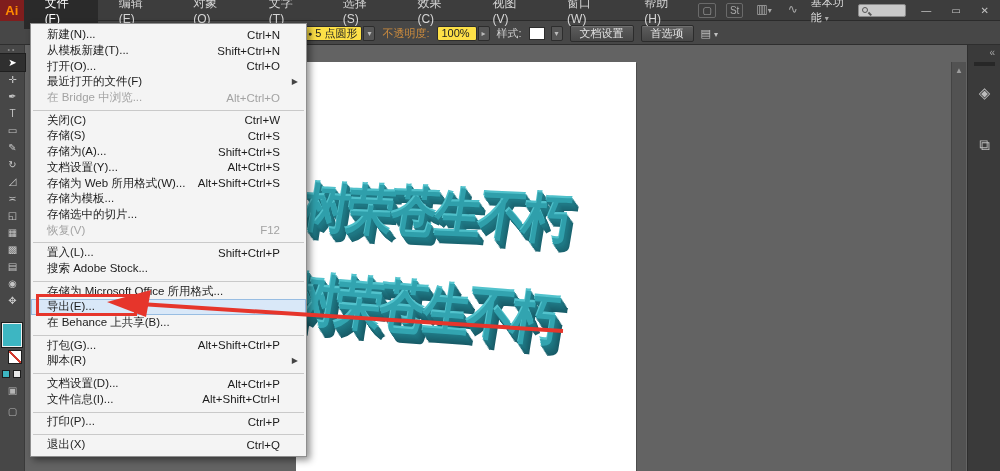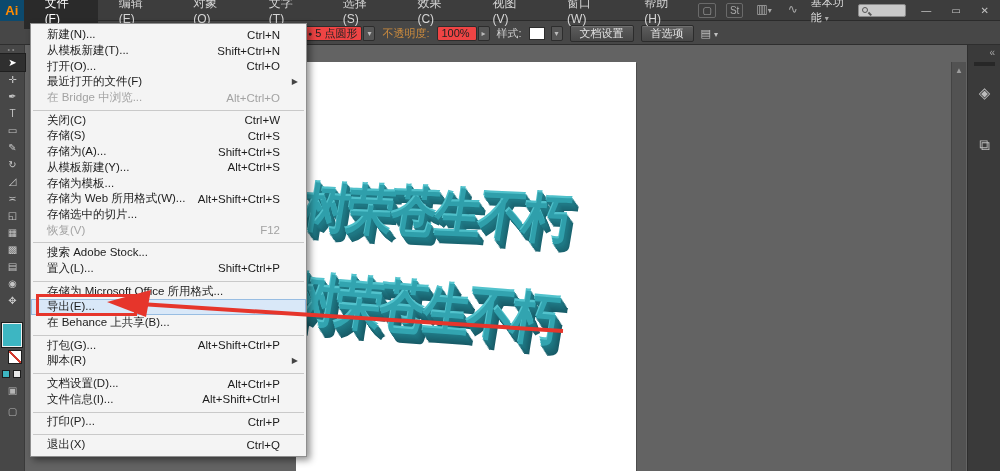--- a/index.html
+++ b/index.html
@@ -4,39 +4,39 @@
 <style>
   html,body{margin:0;padding:0;background:#222;}
   *{box-sizing:border-box;}
   #stage{position:relative;width:1000px;height:471px;overflow:hidden;
          font-family:"Liberation Sans","DejaVu Sans",sans-serif;
          background:#636363;}
   
   #titlebar{position:absolute;left:0;top:0;width:1000px;height:21px;background:#3d3d3d;
             border-bottom:1px solid #2b2b2b;display:flex;align-items:center;z-index:20;}
   #ai-logo{width:26px;height:21px;display:flex;align-items:center;justify-content:center;
-           color:#ff8a00;font-weight:bold;font-size:13px;background:#0c4a6e;}
+           color:#ff8a00;font-weight:bold;font-size:13px;background:#7f1d1d;}
   .tb-menu{color:#d6d6d6;font-size:12px;padding:3px 21px;cursor:default;}
   .tb-menu.active{background:#2a2a2a;color:#fff;}
   #tb-right{margin-left:auto;display:flex;align-items:center;gap:10px;padding-right:6px;color:#b9b9b9;}
   .tb-icon{font-size:10px;color:#a9a9a9;border:1px solid #6a6a6a;border-radius:2px;
            padding:0 3px;line-height:13px;height:15px;display:inline-block;}
   .tb-icon.plain{border:none;font-size:12px;}
   #workspace{font-size:11px;color:#dcdcdc;}
   #searchbox{width:64px;height:13px;background:#c9c9c9;border-radius:2px;border:1px solid #8b8b8b;
              display:flex;align-items:center;padding-left:3px;}
   #search-glass{width:6px;height:6px;border:1.5px solid #555;border-radius:50%;position:relative;}
   #search-glass::after{content:"";position:absolute;left:5px;top:5px;width:4px;height:1.5px;background:#555;transform:rotate(45deg);}
   .winbtn{font-size:10px;color:#c2c2c2;padding:0 5px;}
   
   #controlbar{position:absolute;left:0;top:21px;width:1000px;height:24px;background:#474747;
               border-bottom:1px solid #2e2e2e;display:flex;align-items:center;z-index:10;
               font-size:11px;color:#cfcfcf;}
   #cb-inner{position:absolute;left:303px;top:0;height:24px;display:flex;align-items:center;gap:7px;}
-  .field{background:#ef4444;color:#222;border:1px solid #2d2d2d;border-radius:2px;
+  .field{background:#fde047;color:#222;border:1px solid #2d2d2d;border-radius:2px;
          height:15px;display:inline-flex;align-items:center;padding:0 4px;font-size:11px;}
   .mini-caret{color:#bbb;font-size:8px;background:#565656;border:1px solid #2d2d2d;height:15px;
               display:inline-flex;align-items:center;padding:0 3px;margin-left:-6px;border-radius:0 2px 2px 0;}
   .cb-label{color:#c98a3e;}
   .cb-label2{color:#cfcfcf;}
   .cb-btn{background:linear-gradient(#5d5d5d,#474747);border:1px solid #2c2c2c;border-radius:2px;
           color:#e2e2e2;height:17px;display:inline-flex;align-items:center;padding:0 9px;
           box-shadow:inset 0 1px 0 #6f6f6f;}
   .style-swatch{width:16px;height:13px;background:#fff;border:1px solid #2d2d2d;}
   
@@ -238,34 +238,34 @@
 
       </div>
 
       <div class="menu-row">
         <span class="mi-label">存储为(A)...</span>
         <span class="mi-shortcut">Shift+Ctrl+S</span>
 
       </div>
 
       <div class="menu-row">
-        <span class="mi-label">从模板新建(Y)...</span>
+        <span class="mi-label">文档设置(Y)...</span>
         <span class="mi-shortcut">Alt+Ctrl+S</span>
-
-      </div>
-
-      <div class="menu-row">
-        <span class="mi-label">存储为模板...</span>
-        <span class="mi-shortcut"></span>
 
       </div>
 
       <div class="menu-row">
         <span class="mi-label">存储为 Web 所用格式(W)...</span>
         <span class="mi-shortcut">Alt+Shift+Ctrl+S</span>
+
+      </div>
+
+      <div class="menu-row">
+        <span class="mi-label">存储为模板...</span>
+        <span class="mi-shortcut"></span>
 
       </div>
 
       <div class="menu-row">
         <span class="mi-label">存储选中的切片...</span>
         <span class="mi-shortcut"></span>
 
       </div>
 
       <div class="menu-row disabled">
@@ -274,28 +274,28 @@
 
       </div>
 
       <div class="menu-row divider">
         
         
         
       </div>
 
       <div class="menu-row">
-        <span class="mi-label">搜索 Adobe Stock...</span>
-        <span class="mi-shortcut"></span>
-
-      </div>
-
-      <div class="menu-row">
         <span class="mi-label">置入(L)...</span>
         <span class="mi-shortcut">Shift+Ctrl+P</span>
+
+      </div>
+
+      <div class="menu-row">
+        <span class="mi-label">搜索 Adobe Stock...</span>
+        <span class="mi-shortcut"></span>
 
       </div>
 
       <div class="menu-row divider">
         
         
         
       </div>
 
       <div class="menu-row">

